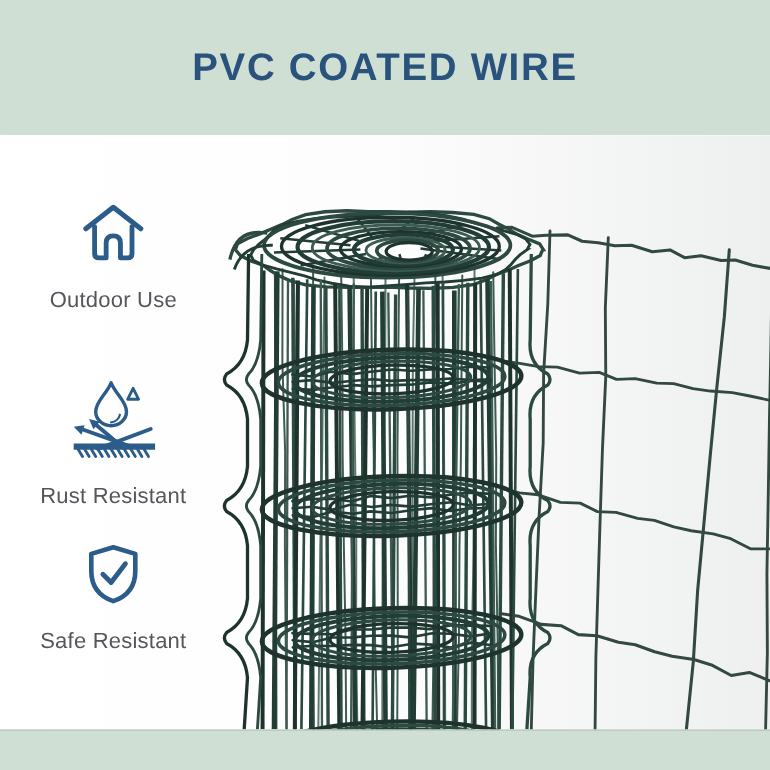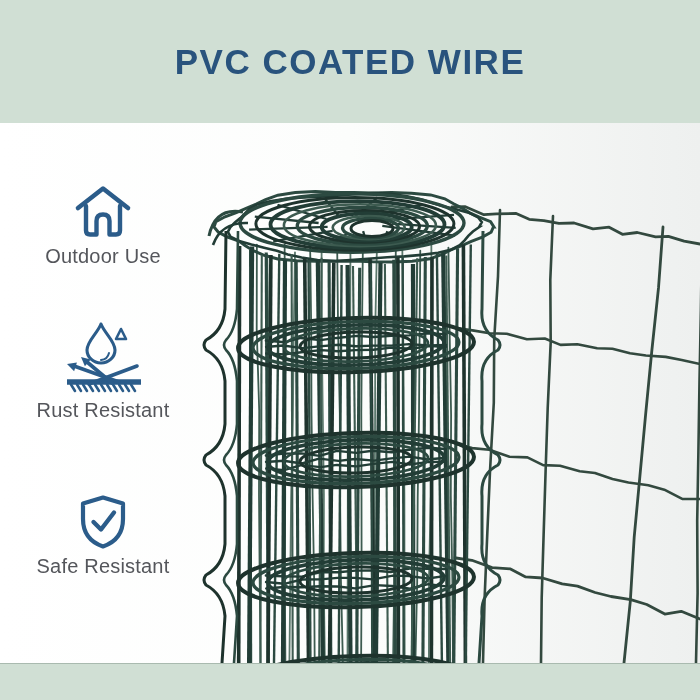--- a/index.html
+++ b/index.html
@@ -8,22 +8,22 @@
   .canvas{position:relative;width:700px;height:500px}
   .banner{height:123px;background:var(--banner-bg,#d0dfd4);
     display:flex;align-items:center;justify-content:center}
   .banner h1{font-size:35px;font-weight:bold;color:var(--title-blue,#29537d);
     letter-spacing:1.5px;white-space:nowrap}
   .main{position:relative;height:540px;background:#fff}
   #photo-svg{position:absolute;left:0;top:0;display:block}
   .footer{height:37px;background:var(--banner-bg,#d0dfd4);
     border-top:1px solid rgba(70,90,80,.28)}
   .feature{position:absolute;left:0;width:206px;display:flex;
-    flex-direction:column;align-items:center;gap:6px;z-index:2}
-  .f1{top:62px}.f2{top:194px}.f3{top:372px}
+    flex-direction:column;align-items:center;gap:23px;z-index:2}
+  .f1{top:62px}.f2{top:218px}.f3{top:372px}
   .feature-label{font-size:20px;color:var(--label-gray,#54565b);letter-spacing:.2px}
   .feature-icon svg{stroke:var(--icon-blue,#2b5c8a);fill:none;
     stroke-linecap:round;stroke-linejoin:round;display:block}
   .fillb{fill:var(--icon-blue,#2b5c8a);stroke:none}
   .sq{stroke-linecap:butt}
 </style>
 </head>
 <body>
 
 <div class="canvas">

